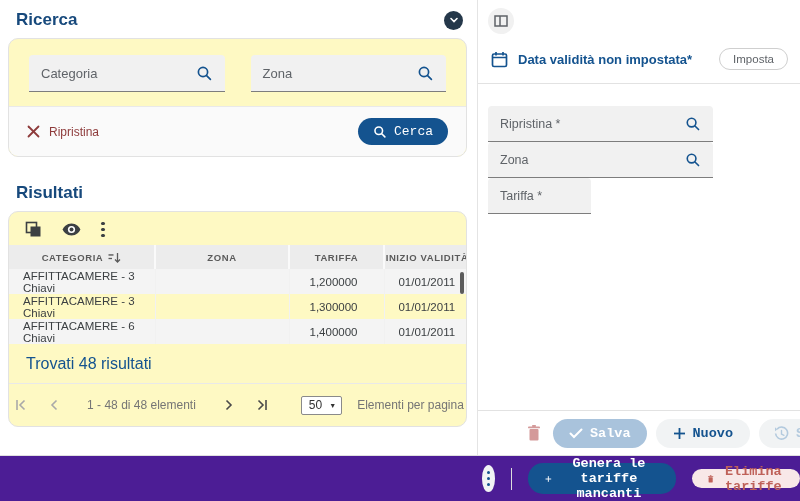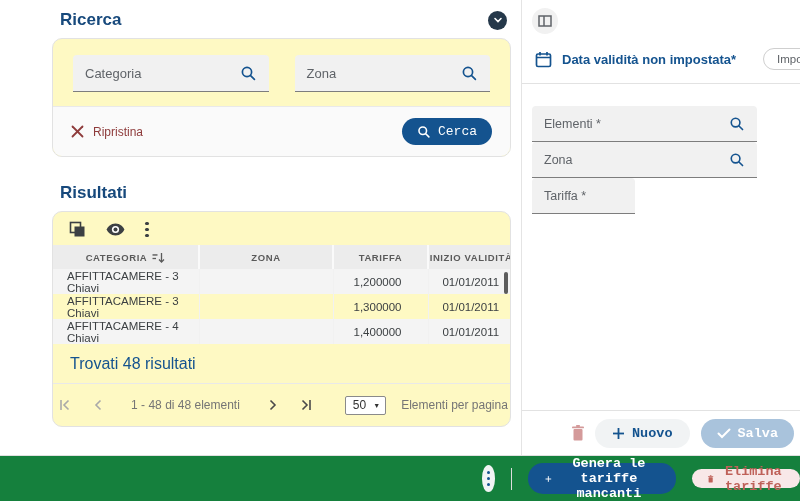--- a/index.html
+++ b/index.html
@@ -2,21 +2,21 @@
 <html><head>
 <meta charset="utf-8">
 <style>
   * { margin:0; padding:0; box-sizing:border-box; }
   html,body { width:800px; height:501px; }
   body {
     font-family:"Liberation Sans","DejaVu Sans",sans-serif;
     background:#ffffff; color:#3c4043; overflow:hidden;
   }
   .app { display:flex; flex-direction:column; width:800px; height:501px; }
-  .main { display:flex; flex:1; min-height:0;padding-left:44px; }
+  .main { display:flex; flex:1; min-height:0; }
   .left-col { width:478px; border-right:1px solid #e4e4e4; padding-top:6px; }
   .right-col { width:322px; display:flex; flex-direction:column; padding-top:4px; }
 
   h1.section-title {
     font-size:17px; font-weight:bold; color:#17497c;
     margin:4px 16px 8px 16px; display:flex; align-items:center; justify-content:space-between;
   }
   .collapse-btn {
     width:19px; height:19px; border-radius:50%; background:#25384a;
     display:flex; align-items:center; justify-content:center; cursor:pointer; margin-right:-2px;
@@ -107,21 +107,21 @@
   .right-spacer { flex:1; }
   .right-footer {
     border-top:1px solid #e2e2e2; height:45px; display:flex; align-items:center; gap:9px; padding:0 8px 0 48px;
   }
   .btn-nuovo { background:#f1f3f4; color:#14538f; font-size:13.5px; font-weight:bold; height:29px; padding:0 17px; }
   .btn-salva { background:#a9c3dc; color:#fff; font-size:13.5px; font-weight:bold; height:29px; padding:0 16px; margin-left:2px; cursor:default; }
   .btn-storico { background:#f1f3f4; color:#b3cade; font-size:13.5px; font-weight:bold; height:29px; padding:0 15px; margin-left:auto; cursor:default; }
 
   
   .bottom-bar {
-    height:46px; border-top:1px solid #e0e0e0; background:#15803d;
+    height:46px; border-top:1px solid #e0e0e0; background:#4c1d95;
     display:flex; align-items:center; gap:16px; padding-left:482px;
   }
   .kebab-btn { width:27px; height:27px; border-radius:50%; background:#f1f3f4; border:none; display:flex; align-items:center; justify-content:center; cursor:pointer; }
   .vsep { width:1px; height:22px; background:#ddd; }
   .btn-genera { background:#14538f; color:#fff; font-size:13.5px; font-weight:bold; height:31px; padding:0 17px; }
   .btn-elimina { background:#f8e8e8; color:#bf6159; font-size:13.5px; font-weight:bold; height:19px; padding:0 15px; }
 
   .dot { width:3.5px; height:3.5px; border-radius:50%; background:#3c4043; }
   .dots-v { display:flex; flex-direction:column; gap:2.5px; }
   .dots-v.blue .dot { background:#14538f; }
@@ -239,21 +239,21 @@
                 <td class="tar">1,200000</td>
                 <td class="iniz">01/01/2011</td>
               </tr>
               <tr>
                 <td class="cat">AFFITTACAMERE - 3 Chiavi</td>
                 <td class="zona"></td>
                 <td class="tar">1,300000</td>
                 <td class="iniz">01/01/2011</td>
               </tr>
               <tr>
-                <td class="cat">AFFITTACAMERE - 4 Chiavi</td>
+                <td class="cat">AFFITTACAMERE - 6 Chiavi</td>
                 <td class="zona"></td>
                 <td class="tar">1,400000</td>
                 <td class="iniz">01/01/2011</td>
               </tr>
             </tbody>
           </table>
           <div class="vscroll-thumb"></div>
         </div>
 
         <div class="found-row">
@@ -310,21 +310,21 @@
           <line x1="12" y1="1" x2="12" y2="4.5" stroke="#14538f" stroke-width="1.7"></line>
           <line x1="2" y1="6.5" x2="15" y2="6.5" stroke="#14538f" stroke-width="1.5"></line>
         </svg>
         <span class="date-label">Data validità non impostata*</span>
         <button class="btn-imposta">Imposta</button>
       </div>
       <div class="right-divider"></div>
 
       <div class="right-fields">
         <div class="rfield w-full">
-          <span class="ph">Elementi *</span>
+          <span class="ph">Ripristina *</span>
           <svg width="16" height="16" viewBox="0 0 17 17">
             <circle cx="7" cy="7" r="4.6" stroke="#14538f" stroke-width="1.7" fill="none"></circle>
             <line x1="10.6" y1="10.6" x2="14.4" y2="14.4" stroke="#14538f" stroke-width="1.7" stroke-linecap="round"></line>
           </svg>
         </div>
         <div class="rfield w-full">
           <span class="ph">Zona</span>
           <svg width="16" height="16" viewBox="0 0 17 17">
             <circle cx="7" cy="7" r="4.6" stroke="#14538f" stroke-width="1.7" fill="none"></circle>
             <line x1="10.6" y1="10.6" x2="14.4" y2="14.4" stroke="#14538f" stroke-width="1.7" stroke-linecap="round"></line>
@@ -338,32 +338,32 @@
       <div class="right-spacer"></div>
 
       <div class="right-footer">
         <button class="icon-btn">
           <svg width="16" height="18" viewBox="0 0 16 18">
             <rect x="3.5" y="5" width="9" height="11.5" rx="1" fill="#d49a9a"></rect>
             <rect x="2" y="2.5" width="12" height="1.8" rx="0.9" fill="#d49a9a"></rect>
             <rect x="6" y="1" width="4" height="2" rx="0.8" fill="#d49a9a"></rect>
           </svg>
         </button>
+        <button class="btn-pill btn-salva">
+          <svg width="14" height="11" viewBox="0 0 14 11">
+            <path d="M1.5 5.5 L5 9 L12.5 1.5" stroke="#fff" stroke-width="2" fill="none" stroke-linecap="round"></path>
+          </svg>
+          <span>Salva</span>
+        </button>
         <button class="btn-pill btn-nuovo">
           <svg width="13" height="13" viewBox="0 0 13 13">
             <line x1="6.5" y1="1" x2="6.5" y2="12" stroke="#14538f" stroke-width="1.8"></line>
             <line x1="1" y1="6.5" x2="12" y2="6.5" stroke="#14538f" stroke-width="1.8"></line>
           </svg>
           <span>Nuovo</span>
-        </button>
-        <button class="btn-pill btn-salva">
-          <svg width="14" height="11" viewBox="0 0 14 11">
-            <path d="M1.5 5.5 L5 9 L12.5 1.5" stroke="#fff" stroke-width="2" fill="none" stroke-linecap="round"></path>
-          </svg>
-          <span>Salva</span>
         </button>
         <button class="btn-pill btn-storico">
           <svg width="15" height="15" viewBox="0 0 15 15">
             <path d="M3 3.2 A6 6 0 1 1 1.6 7.5" stroke="#b3cade" stroke-width="1.6" fill="none"></path>
             <path d="M1 1.2 L3.2 3.4 L1 5.2 Z" fill="#b3cade"></path>
             <path d="M7.5 4.5 L7.5 8 L10 9.3" stroke="#b3cade" stroke-width="1.4" fill="none" stroke-linecap="round"></path>
           </svg>
           <span>Storico</span>
         </button>
       </div>

